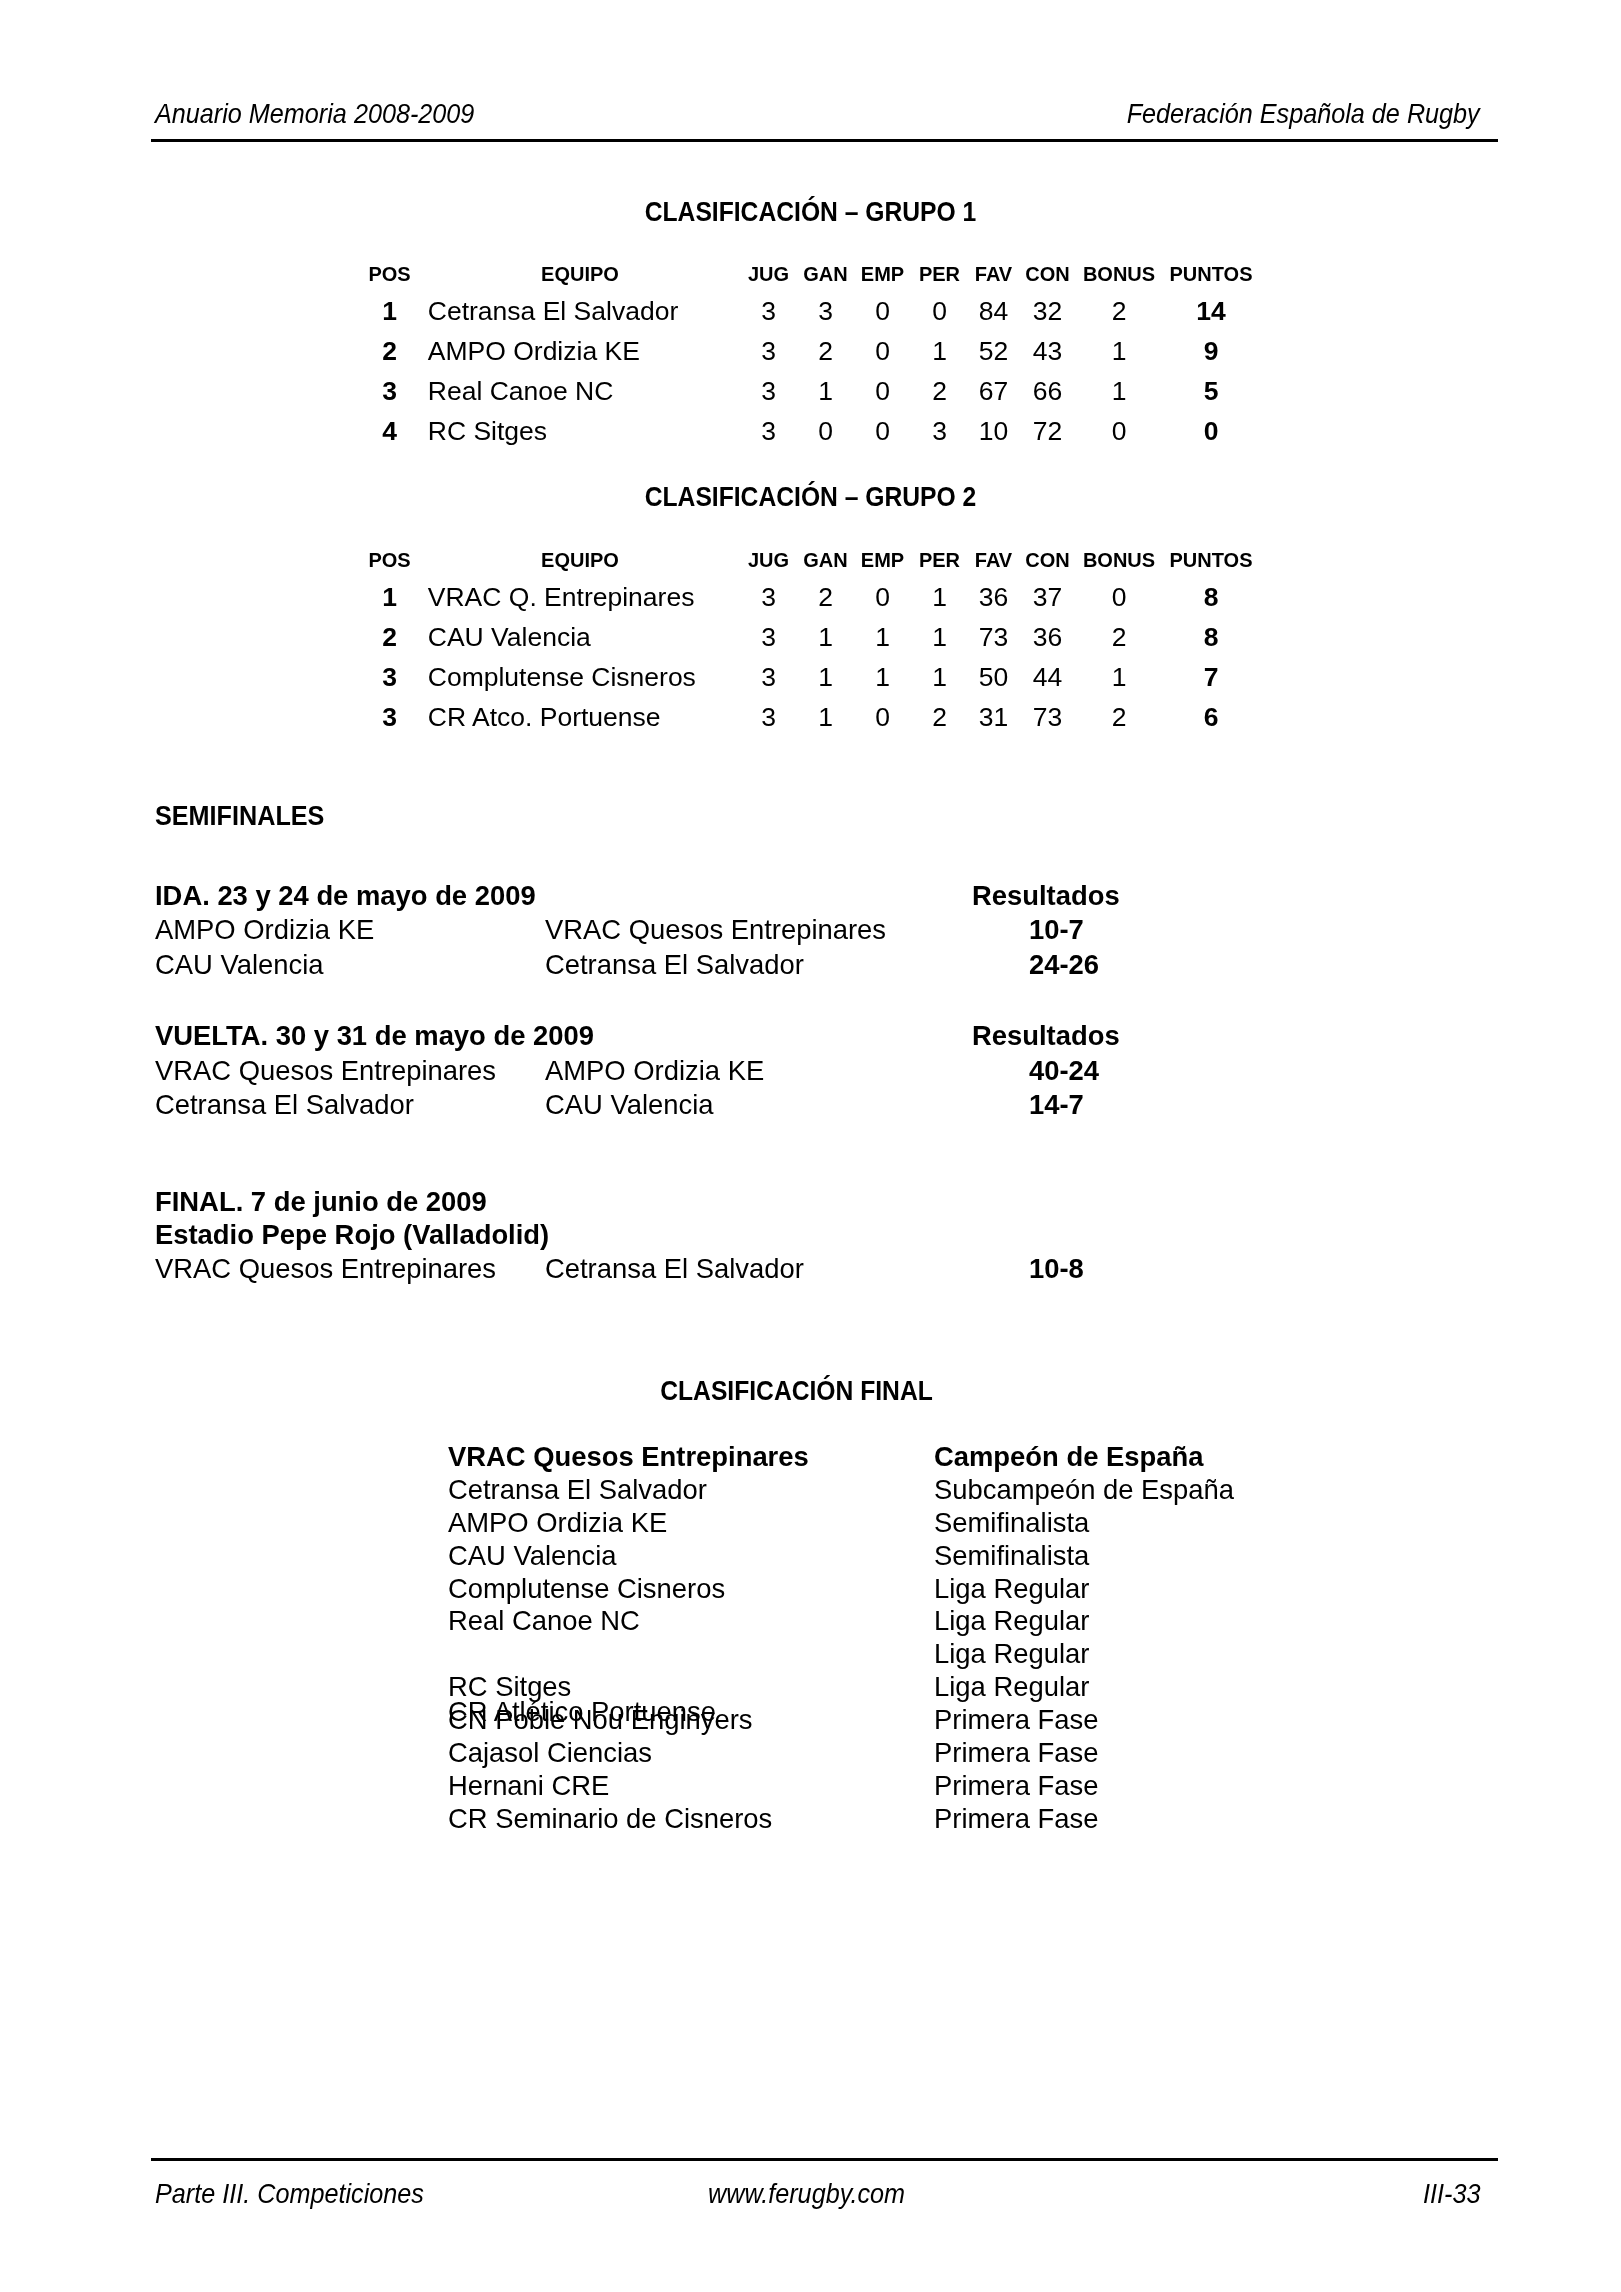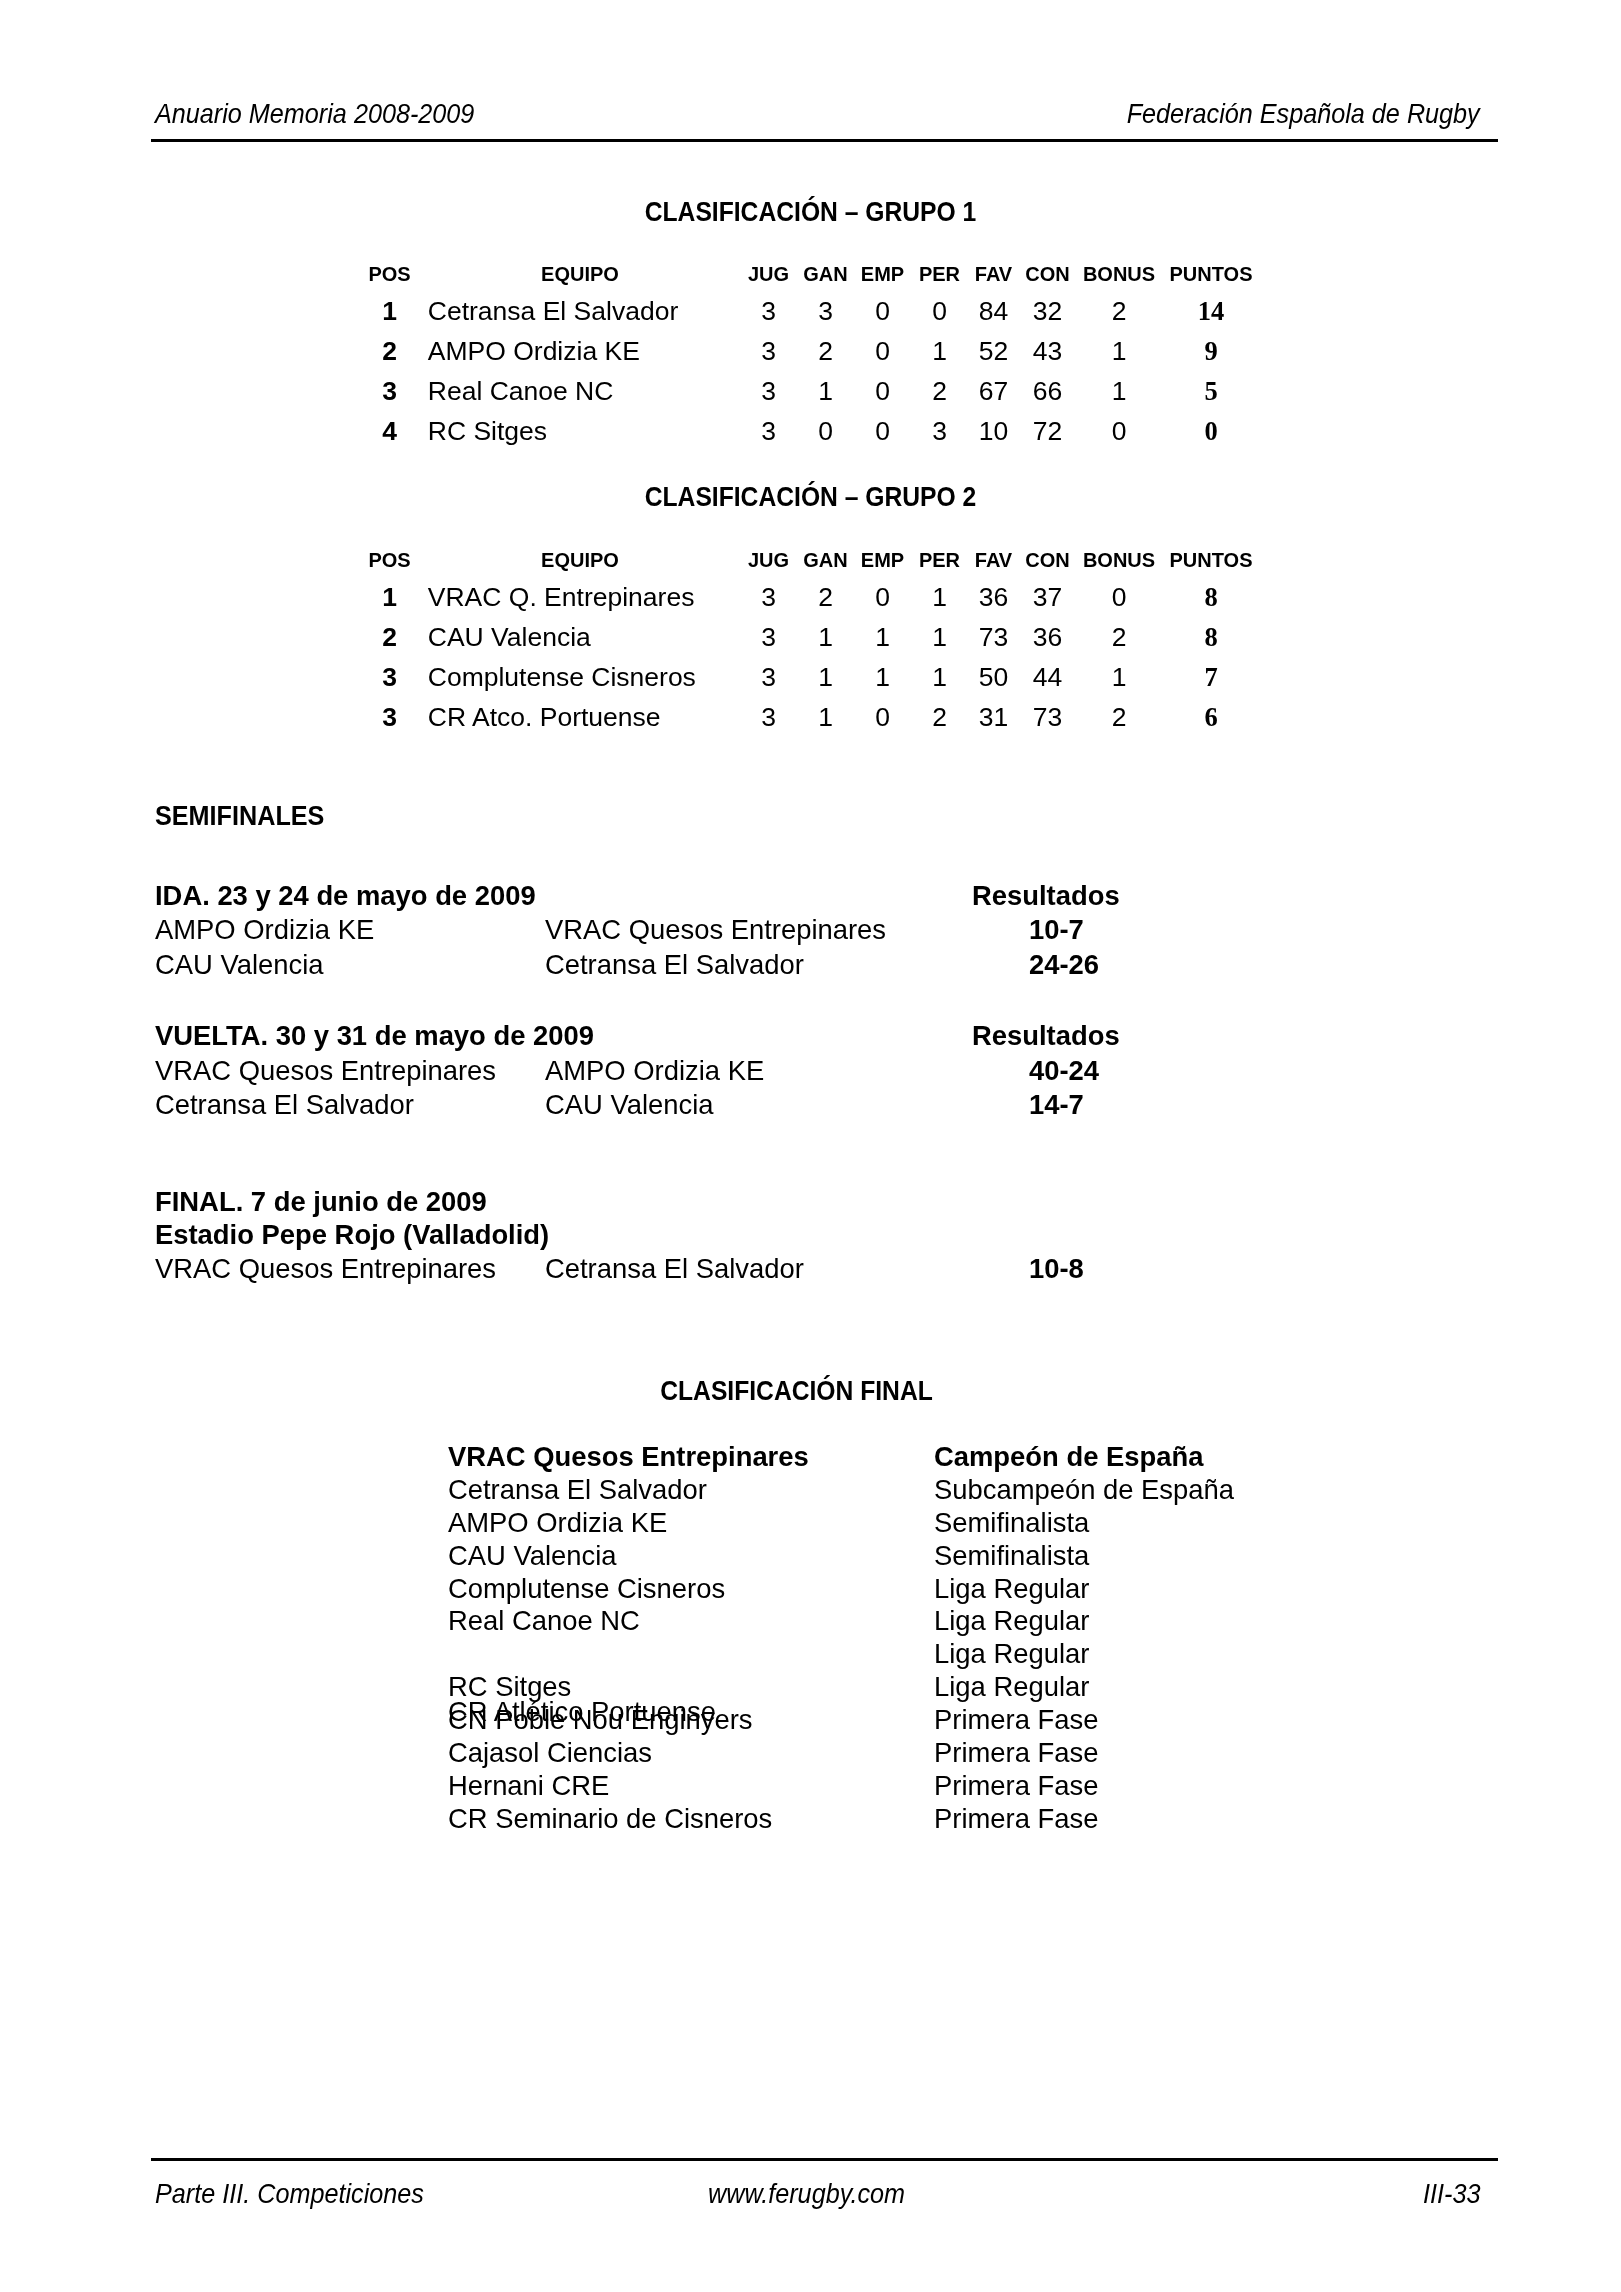--- a/index.html
+++ b/index.html
@@ -7,21 +7,21 @@
   .abs { position:absolute; white-space:nowrap; }
   .hdr { font-style:italic; font-size:27.4px; transform:scaleX(0.92); transform-origin:left center; }
   .hdr.right { transform-origin:right center; }
   .rule { position:absolute; left:151px; width:1347px; height:2.9px; background:#000; }
   .title { font-weight:bold; font-size:27.4px; transform:scaleX(0.9); }
   table.std { position:absolute; border-collapse:collapse; font-size:26.5px; }
   table.std th { font-size:20px; font-weight:bold; padding:0; height:33px; text-align:center; }
   table.std td { padding:0; height:40px; text-align:center; }
   table.std td.pos { font-weight:bold; }
   table.std td.team { text-align:left; padding-left:7.8px; }
-  table.std td.pts { font-weight:bold;font-family:Liberation Serif, serif; }
+  table.std td.pts { font-weight:bold; }
   .bold { font-weight:bold; }
   .txt { font-size:27.4px; }
   .flist .row { position:absolute; font-size:27.4px; white-space:nowrap; }
 </style>
 </head>
 <body>
 
 <div class="abs hdr" style="left:155px; top:98px;">Anuario Memoria 2008-2009</div>
 <div class="abs hdr right" style="right:141px; top:98px;">Federación Española de Rugby</div>
 <div class="rule" style="top:139px;"></div>

